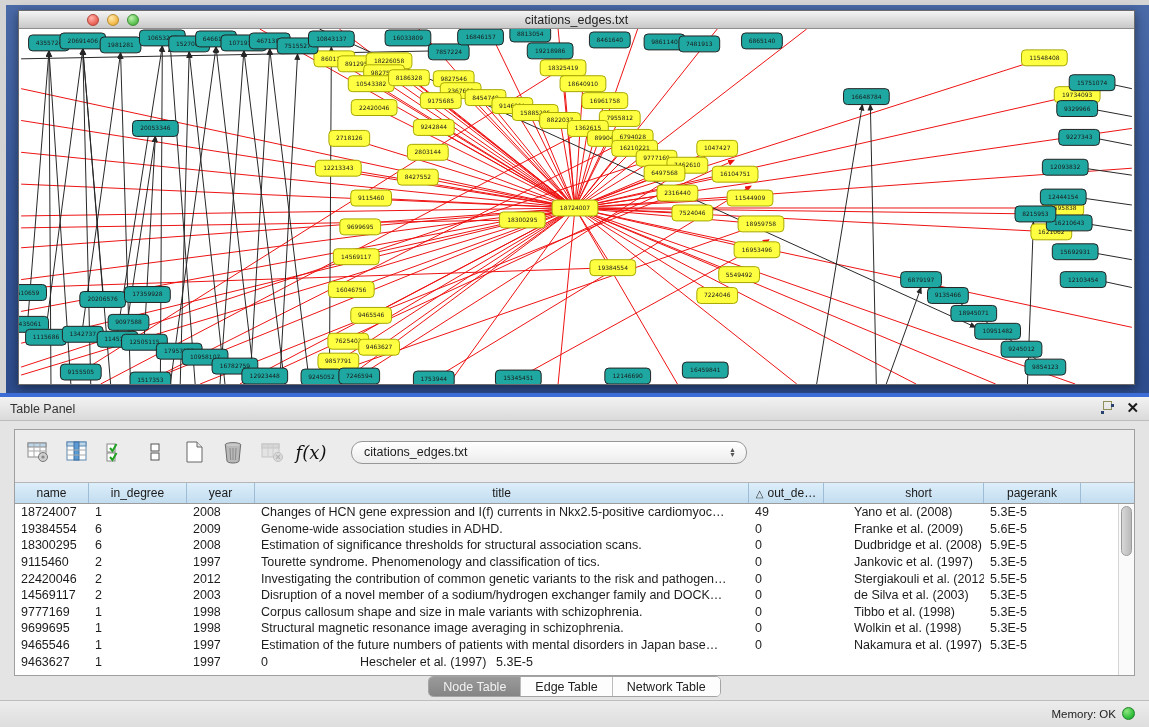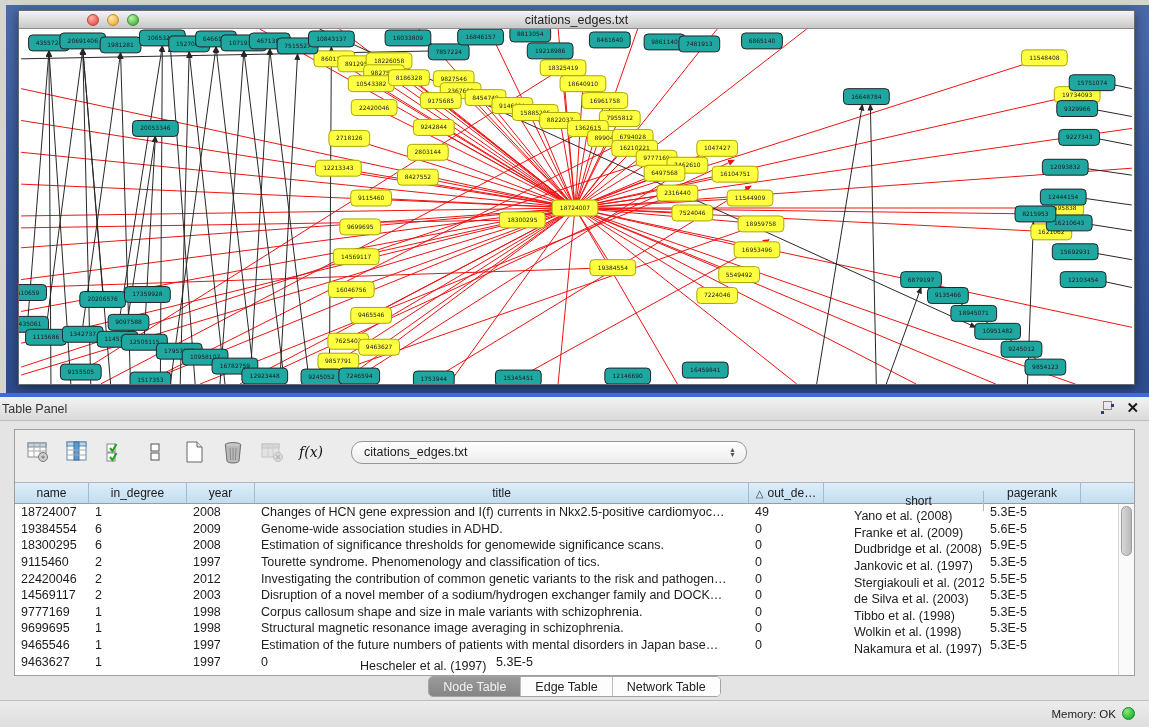--- a/index.html
+++ b/index.html
@@ -26,50 +26,50 @@
   .light.yellow { background:radial-gradient(circle at 35% 30%,#ffe9b0,#f5bd4f 60%,#d69c33); border:1px solid #b98d2f; }
   .light.green  { background:radial-gradient(circle at 35% 30%,#c0f0b0,#61c555 60%,#3f9d36); border:1px solid #3f8f36; }
   .canvas { position:relative; width:1115px; height:355px; background:#fff; overflow:hidden; }
   .canvas svg { display:block; }
   .node-label { font-size:6px; fill:#1a1a1a; font-family:"DejaVu Sans",sans-serif; }
 
   
   .table-panel { position:absolute; left:0; top:397px; width:1149px; height:303px; background:#e4e4e4; }
   .panel-header { position:relative; height:24px; background:linear-gradient(180deg,#f2f2f2,#dadada);
                   border-bottom:1px solid #bdbdbd; display:flex; align-items:center; }
-  .panel-header .panel-title { font-size:12.5px; color:#333; padding-left:2px; }
+  .panel-header .panel-title { font-size:12.5px; color:#333; padding-left:10px; }
   .panel-header-icons { position:absolute; right:10px; top:4px; display:flex; gap:12px; align-items:center; }
   .float-ico { position:relative; width:13px; height:13px; }
   .float-ico .sq1 { position:absolute; left:2px; top:0; width:9px; height:9px; border:1px solid #8f8f5a; }
   .float-ico .dotA,.float-ico .dotB,.float-ico .dotC { position:absolute; width:3px; height:3px; background:#27416e; }
   .float-ico .dotA { left:0; bottom:0; } .float-ico .dotB { right:0; top:3px; }
   .close-ico { font-size:15px; font-weight:bold; color:#1a1a1a; line-height:13px; }
 
   .panel-box { position:absolute; left:14px; top:32px; width:1121px; height:247px;
                border:1px solid #9f9f9f; background:#ececec; }
   .toolbar { height:44px; display:flex; align-items:center; padding-left:10px; gap:13px; }
   .tb-ico { width:26px; height:26px; display:flex; align-items:center; justify-content:center; }
-  .fx { font-family:"DejaVu Serif",serif; font-style:italic; font-size:14px; color:#111; }
+  .fx { font-family:"DejaVu Serif",serif; font-style:italic; font-size:18px; color:#111; }
   .dropdown { margin-left:14px; width:396px; height:23px; border:1px solid #979797; border-radius:11px;
               background:linear-gradient(180deg,#ffffff,#ececec); display:flex; align-items:center;
               padding:0 10px 0 12px; }
   .dropdown .dd-label { flex:1; font-size:12.5px; color:#1a1a1a; }
   .dd-arrows { display:flex; flex-direction:column; line-height:5px; font-size:7px; color:#555; }
 
   .tablewrap { position:absolute; left:0; top:52px; right:0; bottom:0; background:#fff; border-top:1px solid #b5b5b5; }
   .thead { display:flex; height:21px; background:linear-gradient(180deg,#ddeefb,#c2ddef);
            border-bottom:1px solid #9c9c9c; }
   .th { font-size:12px; color:#1a1a1a; display:flex; align-items:center; justify-content:center;
         border-right:1px solid #9fbcd6; height:100%; }
   .sortglyph { font-size:10px; color:#333; margin-right:4px; }
   .tbody { position:absolute; left:0; top:21px; right:16px; bottom:0; overflow:hidden; }
   .tr { display:flex; height:16.6px; align-items:center; }
   .td { font-size:12.5px; color:#1c1c1c; white-space:nowrap; overflow:hidden; padding-left:6px; }
   .c0 { width:74px; }  .c1 { width:98px; } .c2 { width:68px; } .c3 { width:494px; }
-  .c4 { width:75px; }  .c5 { width:160px; padding-left:30px;margin-top:8px; } .c6 { width:97px; }
+  .c4 { width:75px; }  .c5 { width:160px; padding-left:30px; } .c6 { width:97px; }
   .vscroll { position:absolute; right:0; top:21px; bottom:0; width:16px; background:#fafafa; border-left:1px solid #d5d5d5; }
   .vthumb { position:absolute; left:2px; top:2px; width:11px; height:50px; border-radius:6px;
             background:linear-gradient(90deg,#d8d8d8,#b9b9b9); border:1px solid #9a9a9a; }
 
   .tabsbar { position:absolute; left:0; top:279px; width:1149px; height:24px; display:flex; justify-content:center;text-align:center; }
   .segmented { display:flex; height:21px; border:1px solid #a4a4a4; border-radius:5px; overflow:hidden; background:#fff; }
   .seg { font-size:12.5px; color:#222; padding:0 14px; display:flex; align-items:center; border-right:1px solid #bbb; background:#fdfdfd; cursor:default; }
   .seg:last-child { border-right:none; }
   .seg.sel { background:linear-gradient(180deg,#9a9a9a,#858585); color:#f2f2f2; }
 
@@ -830,21 +830,21 @@
               <div class="td c2">2009</div>
               <div class="td c3">Genome-wide association studies in ADHD.</div>
               <div class="td c4">0</div>
               <div class="td c5">Franke et al. (2009)</div>
               <div class="td c6">5.6E-5</div>
             </div>
             <div class="tr">
               <div class="td c0">18300295</div>
               <div class="td c1">6</div>
               <div class="td c2">2008</div>
-              <div class="td c3">Estimation of significance thresholds for genomewide significance scans.</div>
+              <div class="td c3">Estimation of significance thresholds for structural association scans.</div>
               <div class="td c4">0</div>
               <div class="td c5">Dudbridge et al. (2008)</div>
               <div class="td c6">5.9E-5</div>
             </div>
             <div class="tr">
               <div class="td c0">9115460</div>
               <div class="td c1">2</div>
               <div class="td c2">1997</div>
               <div class="td c3">Tourette syndrome. Phenomenology and classification of tics.</div>
               <div class="td c4">0</div>

